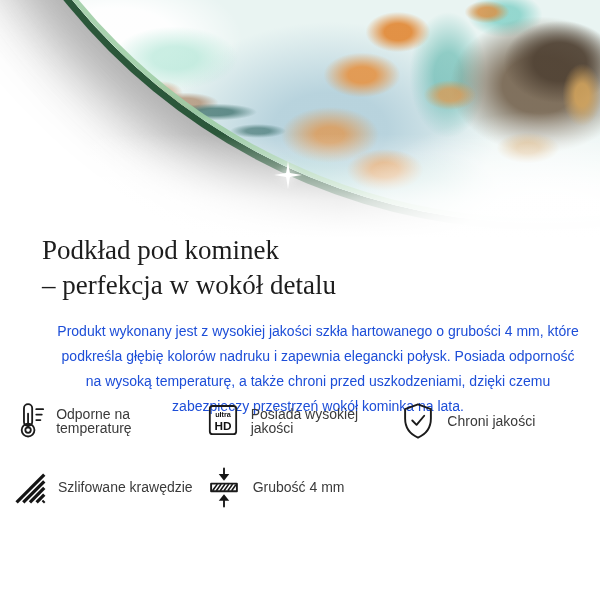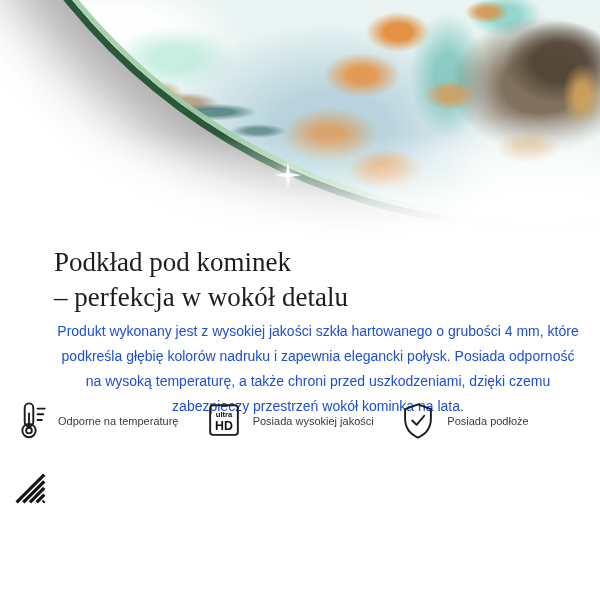--- a/index.html
+++ b/index.html
@@ -40,31 +40,31 @@
   .edge-ring{position:absolute;left:-63px;top:-985px;width:1208px;height:1208px;border-radius:50%;
       border:5px solid rgba(158,205,165,.9);box-sizing:border-box;pointer-events:none;}
   .hero-fade{position:absolute;left:0;top:0;width:600px;height:248px;pointer-events:none;
       background:
         linear-gradient(to bottom, rgba(255,255,255,0) 54%, rgba(255,255,255,.78) 81%, #fff 96%),
         radial-gradient(300px 200px at 545px 255px, rgba(255,255,255,.95) 30%, rgba(255,255,255,0) 72%);}
   .sparkle{position:absolute;left:274px;top:161px;width:28px;height:28px;
       filter:drop-shadow(0 0 5px rgba(255,255,255,.95));}
 
   
-  .heading{position:absolute;left:38px;top:229px;margin:16px;font-family:"Liberation Serif",serif;
+  .heading{position:absolute;left:38px;top:229px;margin:4px;font-family:"Liberation Serif",serif;
       font-weight:400;font-size:27px;line-height:35px;color:#1d1d1d;}
   .description{position:absolute;left:38px;top:303px;width:528px;margin:16px;
       font-size:14px;line-height:25px;color:#1d4ed8;text-align:center;}
 
   
   .features{position:absolute;left:8px;top:400px;width:584px;display:grid;
       grid-template-columns:repeat(3,1fr);row-gap:24px;}
   .feature{display:flex;align-items:center;gap:8px;}
   .ficon{width:42px;height:42px;display:block;}
-  .flabel{font-size:11px;line-height:14px;color:#3a3a3a;}
+  .flabel{font-size:14px;line-height:14px;color:#3a3a3a;}
   .stroke{fill:none;stroke:#1b1b1b;stroke-width:2;stroke-linecap:round;stroke-linejoin:round;}
   .fill{fill:#151515;stroke:none;}
   .badge-txt{font-family:"Liberation Sans",sans-serif;fill:#111;text-anchor:middle;}
 </style>
 </head>
 <body>
 
 <div class="page">
 
   <div class="hero">
@@ -109,31 +109,50 @@
         <text class="badge-txt" x="22" y="31.5" font-size="13" font-weight="800">HD</text>
       </svg>
       <span class="flabel">Posiada wysokiej jakości</span>
     </div>
 
     <div class="feature">
       <svg class="ficon" viewBox="0 0 44 44">
         <path class="stroke" stroke-width="2.2" d="M22 4.5 L35.5 9.5 L35.5 19.5 C35.5 29.5 30 36 22 39.5 C14 36 8.5 29.5 8.5 19.5 L8.5 9.5 Z"></path>
         <path class="stroke" stroke-width="2.4" d="M16 21.5 L20.5 26 L28.5 16.5"></path>
       </svg>
-      <span class="flabel">Posiada podłoże</span>
+      <span class="flabel">Chroni jakości</span>
     </div>
 
 
     <div class="feature">
       <svg class="ficon" viewBox="0 0 44 44">
         <g stroke="#151515" stroke-width="3.4" stroke-linecap="butt">
           <line x1="9" y1="38" x2="38" y2="9"></line>
           <line x1="16" y1="38" x2="38" y2="16"></line>
           <line x1="23" y1="38" x2="38" y2="23"></line>
           <line x1="30" y1="38" x2="38" y2="30"></line>
           <line x1="36.5" y1="38" x2="38" y2="36.5"></line>
         </g>
       </svg>
+      <span class="flabel">Szlifowane krawędzie</span>
     </div>
 
+    <div class="feature">
+      <svg class="ficon" viewBox="0 0 44 44">
+        <line class="stroke" x1="22" y1="2.5" x2="22" y2="9" stroke-width="2.4"></line>
+        <polygon class="fill" points="16.5,8.5 27.5,8.5 22,15.5"></polygon>
+        <rect class="stroke" x="8.5" y="18.5" width="27" height="8"></rect>
+        <g stroke="#151515" stroke-width="1.7" stroke-linecap="butt">
+          <line x1="10" y1="26" x2="15" y2="19"></line>
+          <line x1="14" y1="26" x2="19" y2="19"></line>
+          <line x1="18" y1="26" x2="23" y2="19"></line>
+          <line x1="22" y1="26" x2="27" y2="19"></line>
+          <line x1="26" y1="26" x2="31" y2="19"></line>
+          <line x1="30" y1="26" x2="34.5" y2="19.5"></line>
+        </g>
+        <line class="stroke" x1="22" y1="42.5" x2="22" y2="36" stroke-width="2.4"></line>
+        <polygon class="fill" points="16.5,36.5 27.5,36.5 22,29.5"></polygon>
+      </svg>
+      <span class="flabel">Grubość 4 mm</span>
+    </div>
 
   </div>
 </div>
 
 </body></html>

